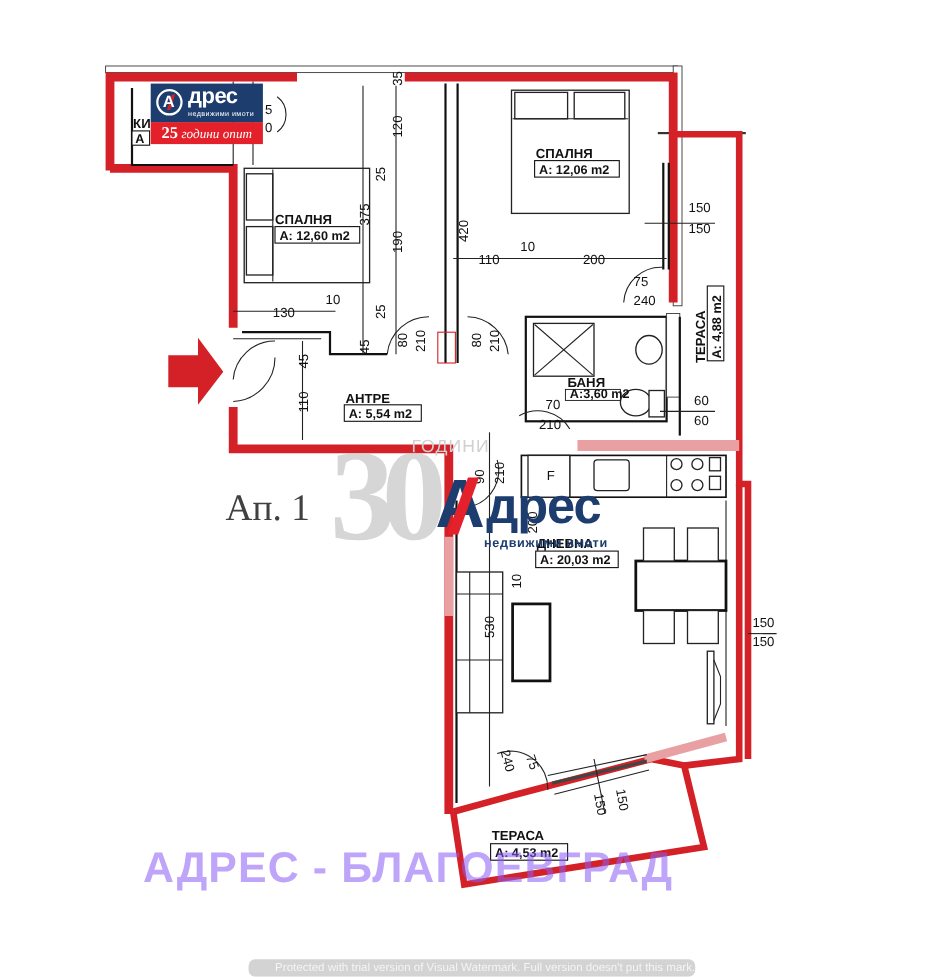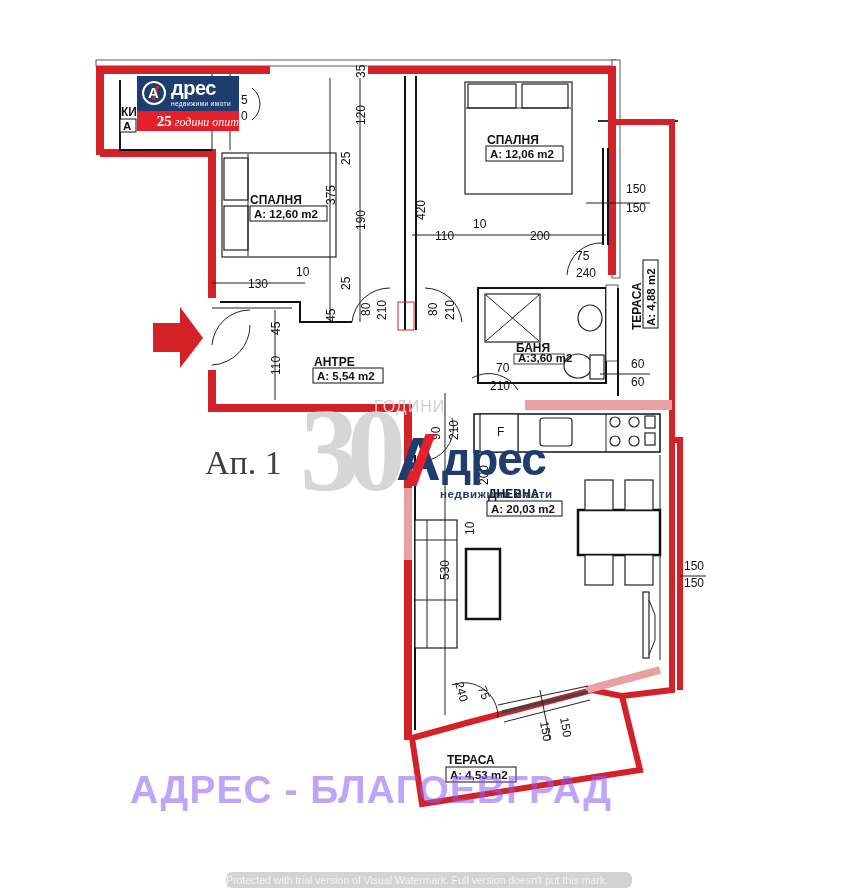--- a/index.html
+++ b/index.html
@@ -8,29 +8,29 @@
   .dim { font-family:"Liberation Sans", sans-serif; font-size:12px; fill:#111; }
   .room-name { font-family:"Liberation Sans", sans-serif; font-size:12px; font-weight:bold; fill:#111; }
   .area { font-family:"Liberation Sans", sans-serif; font-size:11.5px; font-weight:bold; fill:#111; }
   .thin { stroke:#222; stroke-width:1; fill:none; }
   .blk { stroke:#111; stroke-width:2; fill:none; }
   .wall { stroke:#d42127; fill:none; stroke-linejoin:miter; }
   .wall-light { stroke:#e8a0a3; fill:none; }
   .furn { stroke:#222; stroke-width:1.2; fill:#fff; }
   .apt-label { position:absolute; left:205px; top:444px; font-family:"Liberation Serif", serif; font-size:34px; color:#404040; }
   .wm-bottom { position:absolute; left:130px; top:768px; font-family:"Liberation Sans", sans-serif; font-size:39px; font-weight:bold; color:#8b5cf6; opacity:0.55; letter-spacing:1px; }
-  .trial { position:absolute; left:226px; top:872px; width:406px; height:16px; background:#d3d3d3; border-radius:6px; color:#f4f4f4; font-size:10.5px; line-height:16px; text-align:left; font-family:"Liberation Sans", sans-serif; }
+  .trial { position:absolute; left:226px; top:872px; width:406px; height:16px; background:#d3d3d3; border-radius:6px; color:#f4f4f4; font-size:10.5px; line-height:16px; text-align:right; font-family:"Liberation Sans", sans-serif; }
   .logo { position:absolute; left:137px; top:76px; width:102px; height:55px; }
   .logo-top { height:35px; background:#1d3d6e; position:relative; color:#fff; }
   .logo-circle { position:absolute; left:5px; top:5px; width:24px; height:24px; border:2px solid #fff; border-radius:50%; box-sizing:border-box; background:#1d3d6e; }
   .logo-circle span { position:absolute; left:4px; top:1px; font-weight:bold; font-size:15px; color:#fff; }
   .logo-circle i { position:absolute; left:10px; top:3px; width:3px; height:14px; background:#d42127; transform:skewX(-18deg); }
   .logo-name { position:absolute; left:34px; top:1px; font-size:20px; font-weight:bold; letter-spacing:-0.5px; }
   .logo-sub { position:absolute; left:34px; top:24px; font-size:6.5px; letter-spacing:0.4px; }
-  .logo-bottom { height:20px; background:#e4202a; color:#fff; font-family:"Liberation Serif", serif; font-style:italic; font-size:12px; line-height:20px; text-align:right; }
+  .logo-bottom { height:20px; background:#e4202a; color:#fff; font-family:"Liberation Serif", serif; font-style:italic; font-size:12px; line-height:20px; text-align:center; }
   .logo-bottom b { font-size:15px; font-style:normal; }
   .center-logo { position:absolute; left:300px; top:396px; width:270px; height:110px; }
   .c30 { position:absolute; left:0; top:0; font-family:"Liberation Serif", serif; font-size:118px; line-height:110px; color:#c9c9c9; opacity:0.75; font-weight:bold; letter-spacing:-12px; }
   .cgod { position:absolute; left:74px; top:2px; font-size:16px; color:#d0d0d0; letter-spacing:1px; }
   .cA { position:absolute; left:96px; top:32px; font-size:62px; font-weight:bold; color:#1d3d6e; line-height:62px; }
   .cA i { position:absolute; left:20px; top:6px; width:10px; height:52px; background:#e4202a; transform:skewX(-20deg); }
   .cname { position:absolute; left:142px; top:38px; font-size:46px; font-weight:bold; color:#1d3d6e; line-height:50px; letter-spacing:-1px; }
   .csub { position:absolute; left:140px; top:92px; font-size:11.5px; font-weight:bold; color:#1d3d6e; letter-spacing:0.6px; }
 </style>
 </head>

